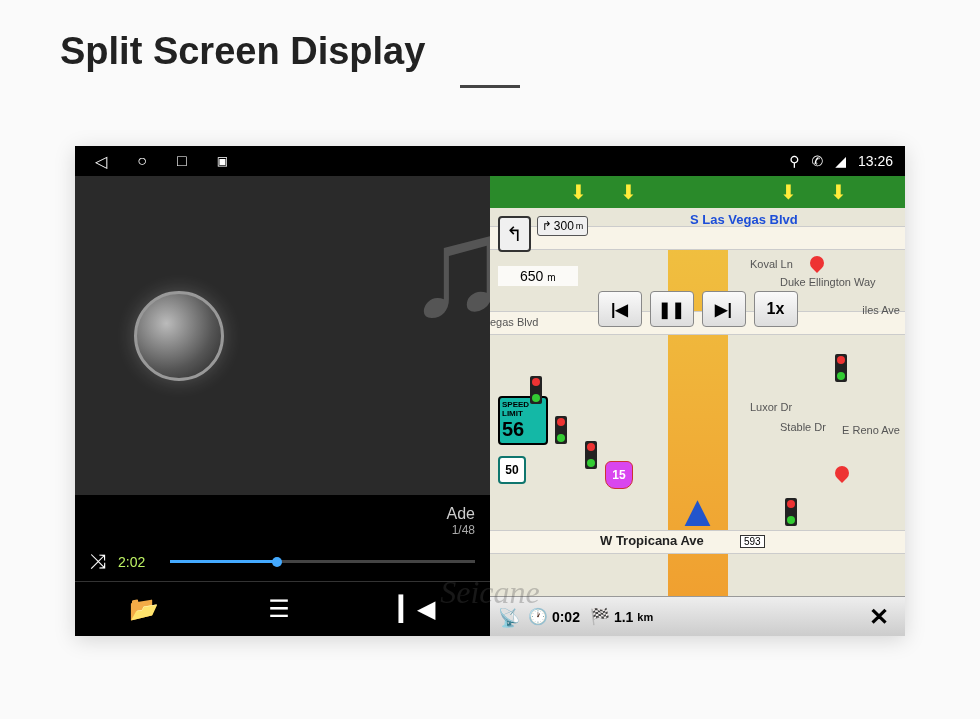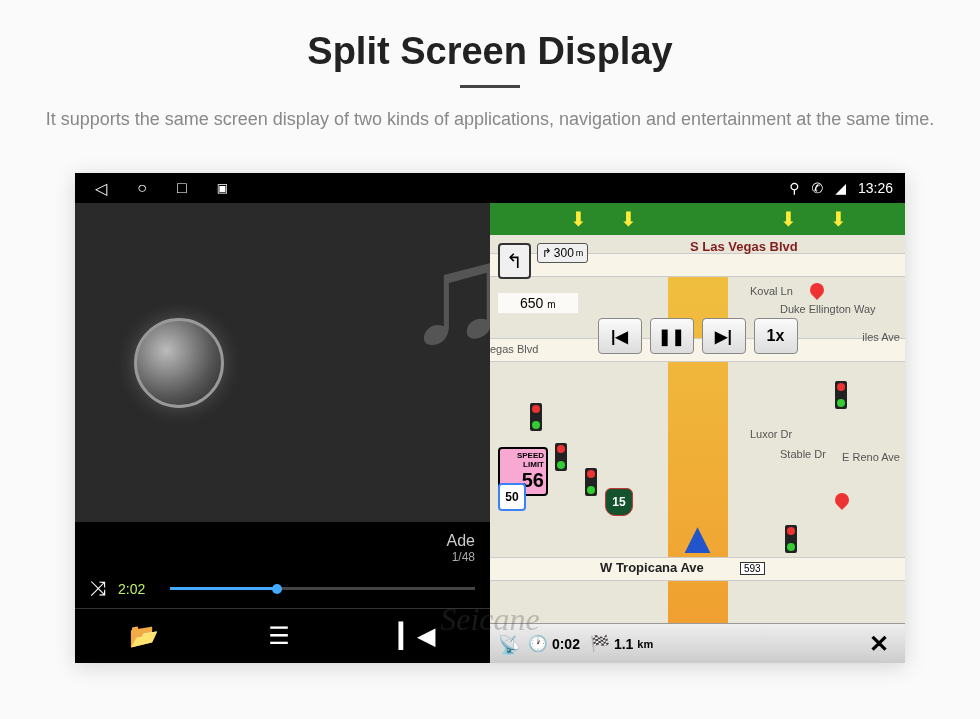--- a/index.html
+++ b/index.html
@@ -4,22 +4,21 @@
 <style>
 * { margin: 0; padding: 0; box-sizing: border-box; }
 body {
   width: 980px;
   height: 719px;
   font-family: Arial, sans-serif;
   background: #fafafa;
   overflow: hidden;
 }
 .header {
-  text-align: center;
-  padding: 30px 35px 20px;
+  padding: 30px 60px 20px;
 }
 .title {
   font-size: 38px;
   font-weight: 700;
   color: #222;
   margin-bottom: 12px;
 }
 .divider {
   width: 60px;
   height: 3px;
@@ -257,47 +256,46 @@
   align-items: center;
   justify-content: center;
   font-size: 16px;
   font-weight: bold;
 }
 .speed-limit {
   position: absolute;
   left: 8px;
   top: 220px;
   width: 50px;
-  background: #f9a8d4;
+  background: #14b8a6;
   border: 2px solid #000;
   border-radius: 4px;
-  text-align: right;
+  text-align: left;
   padding: 2px;
-  margin-top: 24px;
 }
 .speed-limit .lbl { font-size: 8px; font-weight: bold; }
 .speed-limit .val { font-size: 20px; font-weight: bold; }
 .shield {
   position: absolute;
   width: 28px;
   height: 28px;
   background: #fff;
-  border: 2px solid #3b82f6;
+  border: 2px solid #0f766e;
   border-radius: 4px;
   display: flex;
   align-items: center;
   justify-content: center;
   font-size: 12px;
   font-weight: bold;
 }
 .interstate {
   position: absolute;
   width: 28px;
   height: 28px;
-  background: #14532d;
+  background: #d946ef;
   border-radius: 6px 6px 10px 10px;
   color: #fff;
   border: 1px solid #c33;
   display: flex;
   align-items: center;
   justify-content: center;
   font-size: 12px;
   font-weight: bold;
 }
 .nav-arrow {
@@ -361,21 +359,20 @@
   padding: 0 3px;
   font-size: 10px;
 }
 </style>
 </head>
 <body>
 
 <div class="header">
   <h1 class="title">Split Screen Display</h1>
   <div class="divider"></div>
-  <p class="subtitle">It supports the same screen display of two kinds of applications, navigation and entertainment at the same time.</p>
 </div>
 
 <div class="device">
 
   <div class="music">
     <div class="statusbar-left">
       <span class="nav-icon">◁</span>
       <span class="nav-icon">○</span>
       <span class="nav-icon">□</span>
       <span class="nav-icon" style="font-size:12px">▣</span>
@@ -417,21 +414,21 @@
         <span class="green-arrow" style="left:130px">⬇</span>
         <span class="green-arrow" style="left:290px">⬇</span>
         <span class="green-arrow" style="left:340px">⬇</span>
       </div>
 
       <div class="road-main"></div>
       <div class="road-h" style="top:50px"></div>
       <div class="road-h" style="top:135px"></div>
       <div class="road-h" style="bottom:42px"></div>
 
-      <span class="street-label" style="top:36px; left:200px; font-weight:bold; color:#7f1d1d; font-size:13px">S Las Vegas Blvd</span>
+      <span class="street-label" style="top:36px; left:200px; font-weight:bold; color:#1d4ed8; font-size:13px">S Las Vegas Blvd</span>
       <span class="street-label" style="top:82px; left:260px">Koval Ln</span>
       <span class="street-label" style="top:100px; left:290px">Duke Ellington Way</span>
       <span class="street-label" style="top:140px; left:0px">egas Blvd</span>
       <span class="street-label" style="top:128px; right:5px">iles Ave</span>
       <span class="street-label" style="top:225px; left:260px">Luxor Dr</span>
       <span class="street-label" style="top:245px; left:290px">Stable Dr</span>
       <span class="street-label" style="top:248px; right:5px">E Reno Ave</span>
       <span class="street-label" style="bottom:48px; left:110px; font-weight:bold; color:#222; font-size:13px">W Tropicana Ave</span>
       <span class="route-num" style="bottom:48px; left:250px">593</span>
 

